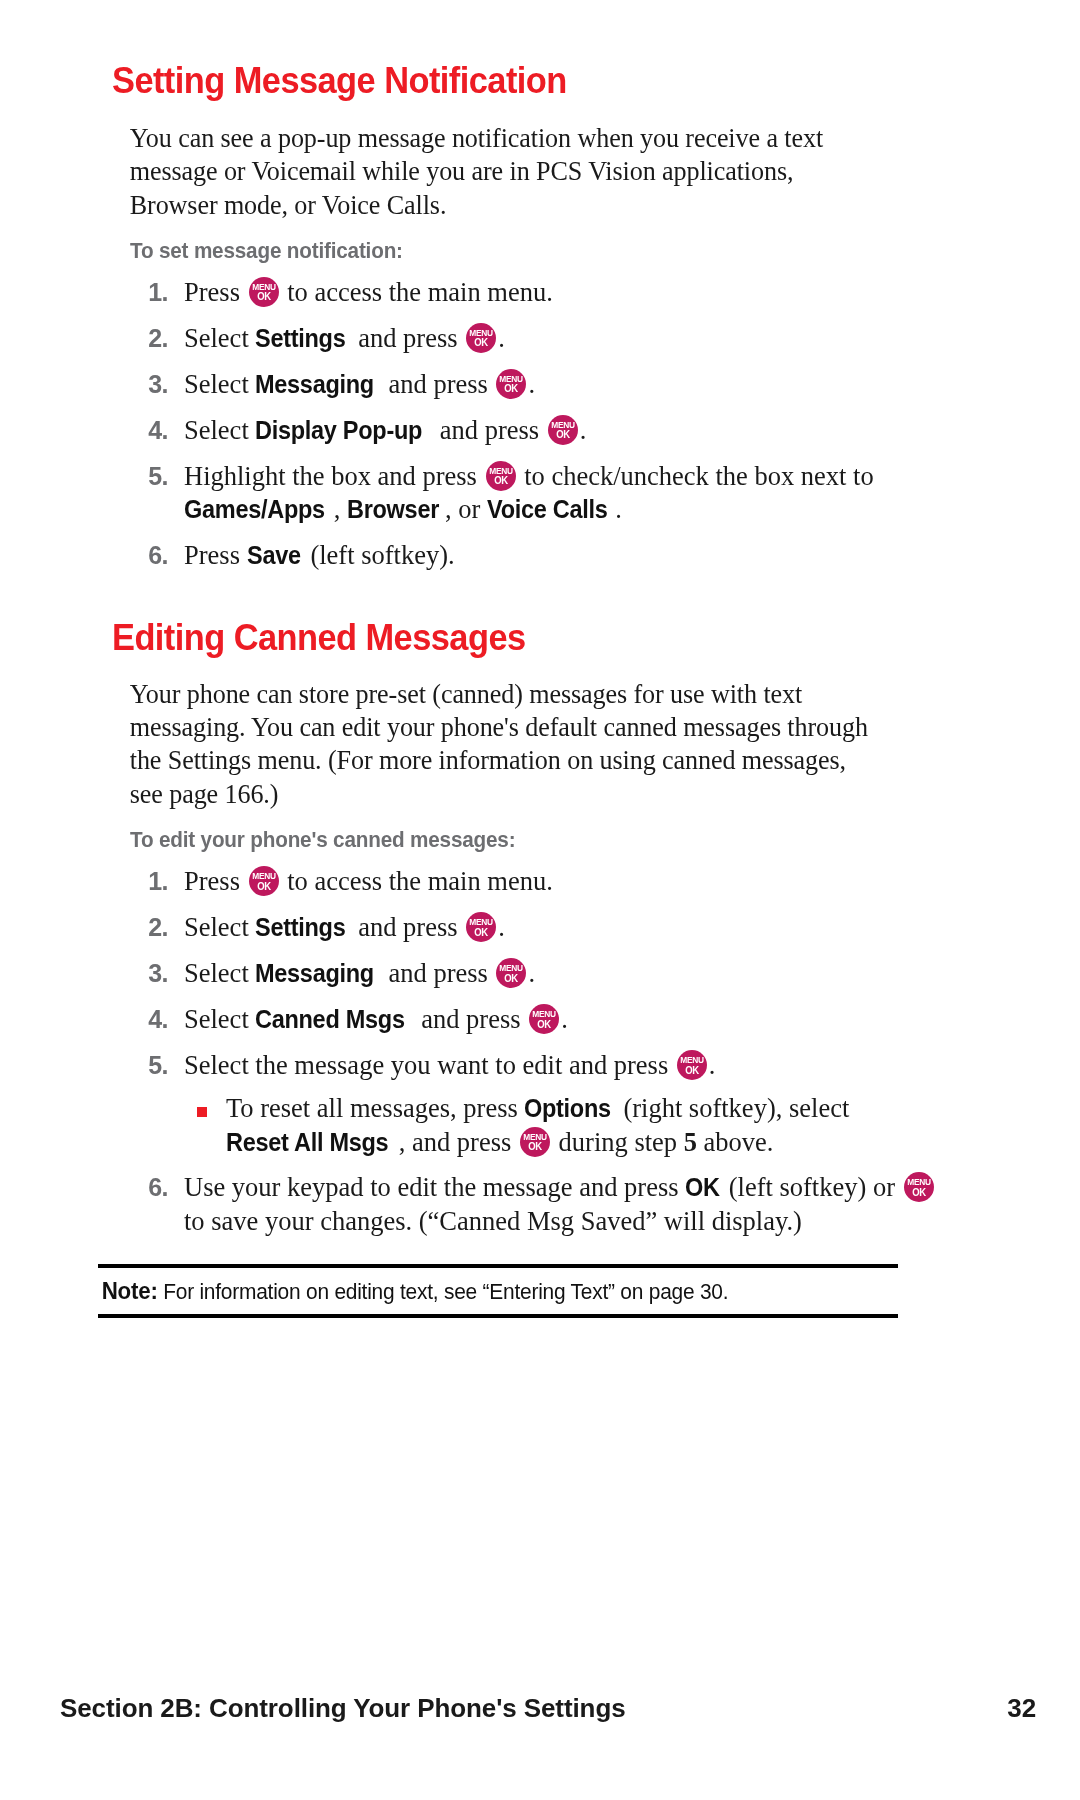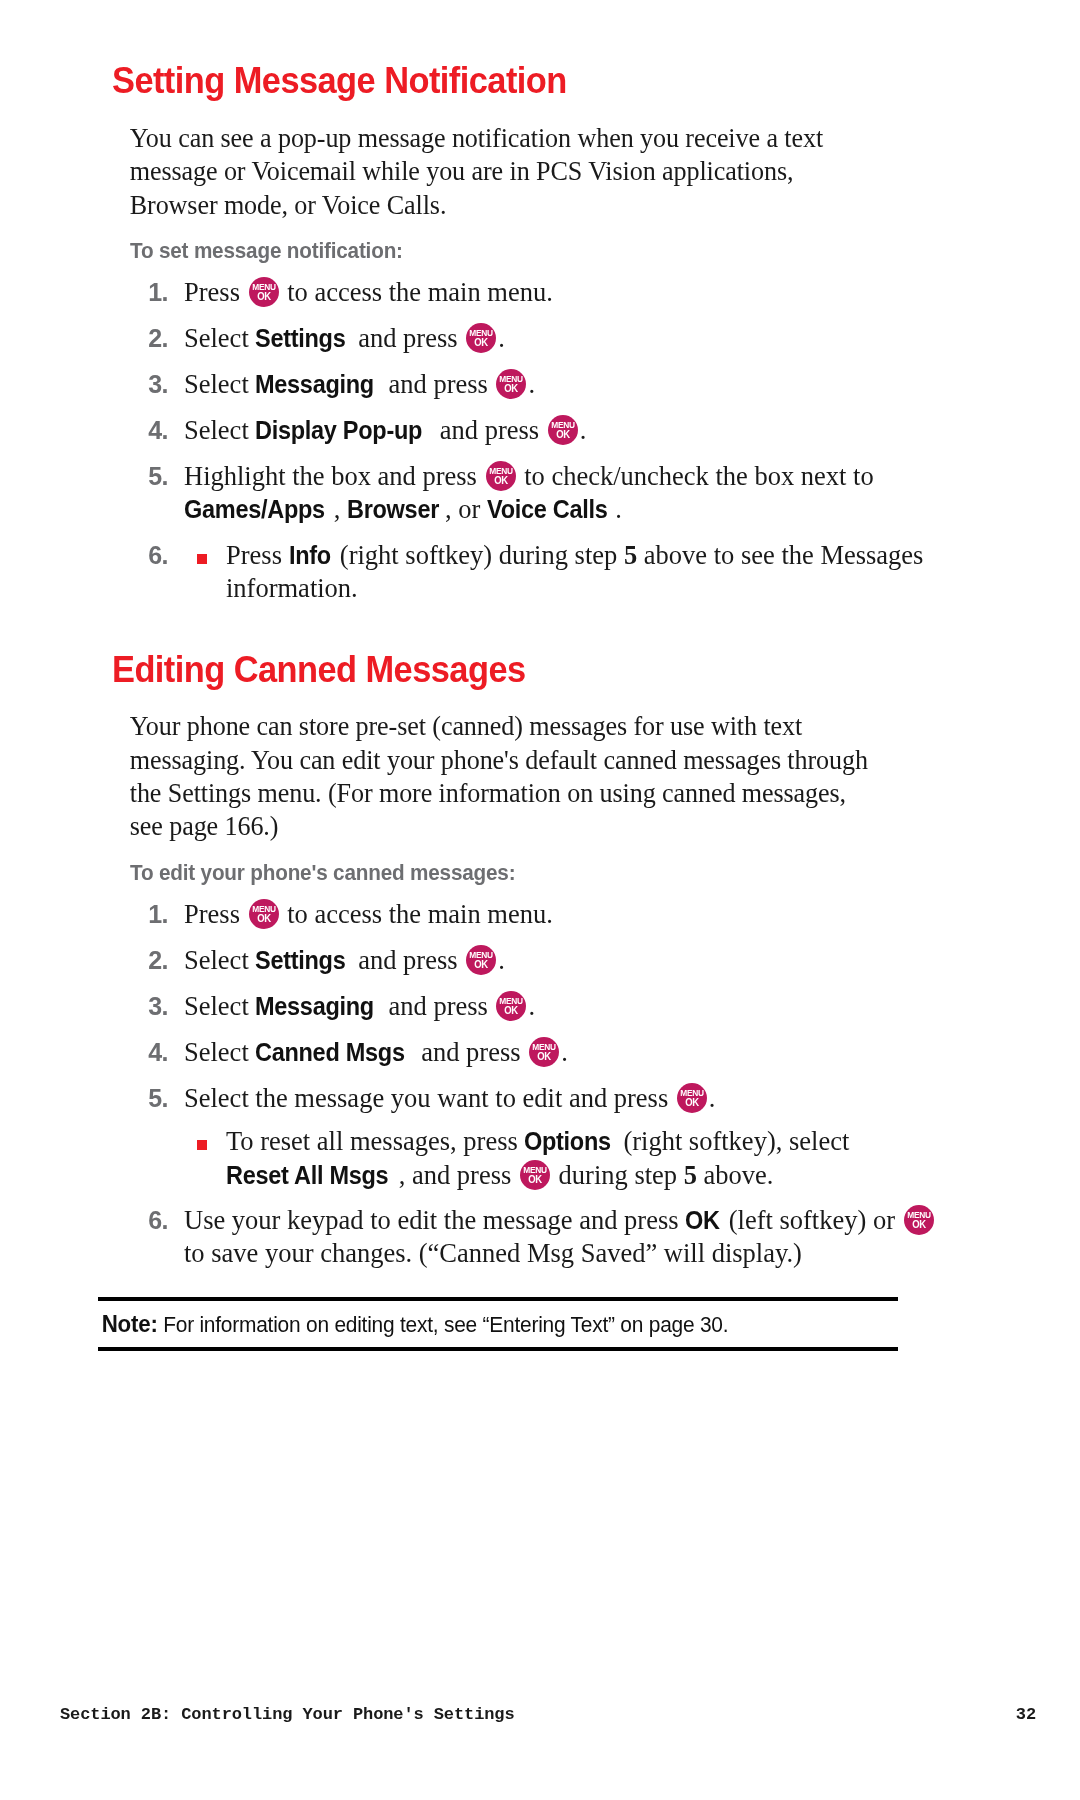--- a/index.html
+++ b/index.html
@@ -197,23 +197,23 @@
 
   
   .footer {
     position: absolute;
     left: 52px;
     right: 52px;
     bottom: 76px;
     display: flex;
     justify-content: space-between;
     align-items: baseline;
-    font-family: Liberation Mono, monospace;
-    font-weight: bold;
-    font-size: 17px;
+    font-family: Liberation Sans, sans-serif;
+    font-weight: bold;
+    font-size: 26px;
     color: #1a1a1a;
     letter-spacing: -0.1px;
   }
 </style>
 </head>
 <body>
 
 <div class="page">
 
   <h1 class="sec-heading">Setting Message Notification</h1>
@@ -238,23 +238,21 @@
       <li>
         <span class="num">4.</span>
         <span class="step-text">Select <span class="ui">Display Pop-up</span> and press <span class="menukey"><span class="l1">MENU</span><span class="l2">OK</span></span>.</span>
       </li>
       <li>
         <span class="num">5.</span>
         <span class="step-text">Highlight the box and press <span class="menukey"><span class="l1">MENU</span><span class="l2">OK</span></span> to check/uncheck the box next to <span class="ui">Games/Apps</span>, <span class="ui">Browser</span>, or <span class="ui">Voice Calls</span>.</span>
       </li>
       <li>
         <span class="num">6.</span>
-        <ul class="sub-bullets">
-          <li><span class="sq"></span><span>Press <span class="ui">Info</span> (right softkey) during step <span class="serif-bold">5</span> above to see the Messages information.</span></li>
-        </ul>
+        <span class="step-text">Press <span class="ui">Save</span> (left softkey).</span>
       </li>
     </ol>
 
   <h1 class="sec-heading second">Editing Canned Messages</h1>
 
   <p class="body-para">Your phone can store pre-set (canned) messages for use with text messaging. You can edit your phone's default canned messages through the Settings menu. (For more information on using canned messages, see page 166.)</p>
 
   <div class="subhead">To edit your phone's canned messages:</div>
 
   <ol class="steps" id="s2-steps">

